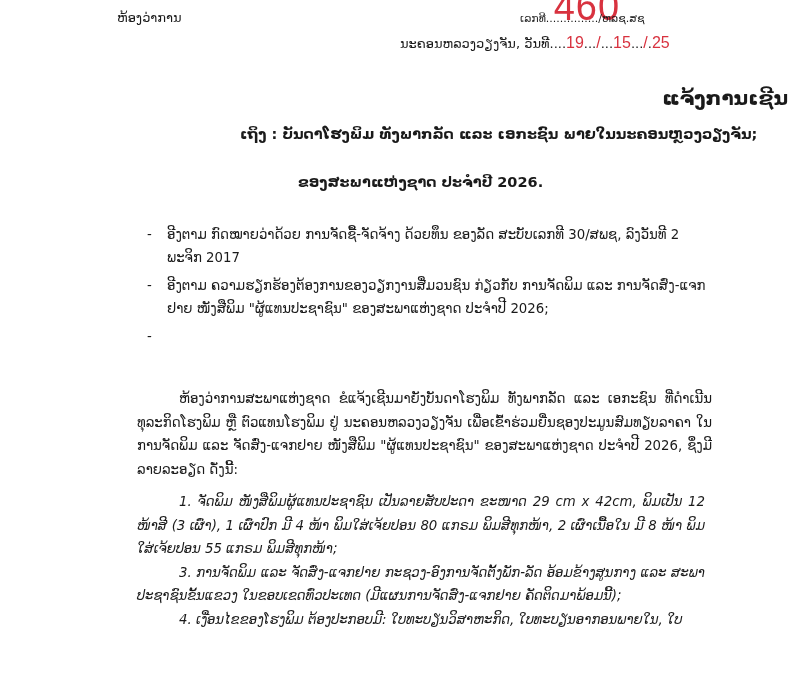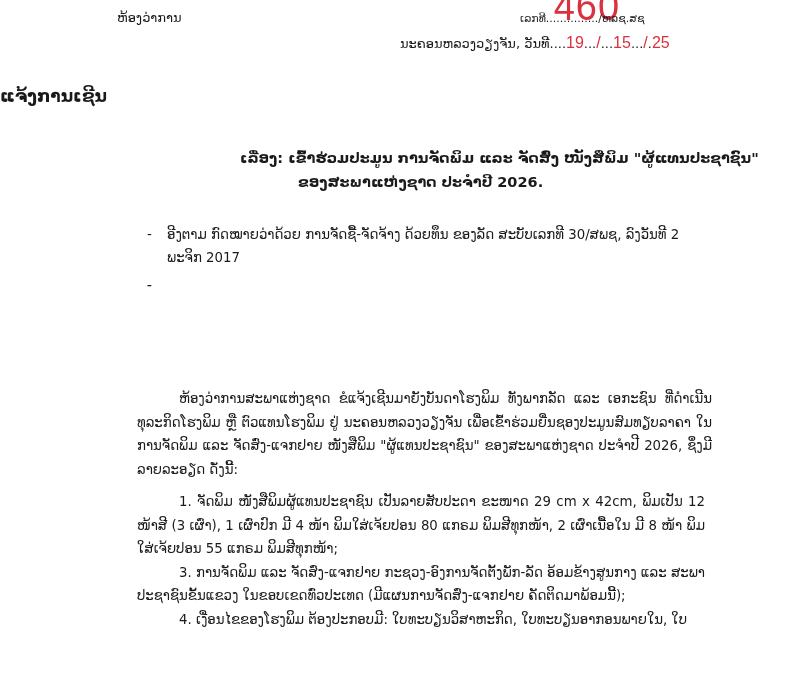--- a/index.html
+++ b/index.html
@@ -45,22 +45,22 @@
   }
   .dots { letter-spacing: 0px; color: #1a1a1a; }
   .hand {
     color: #d8323f;
     font-family: "Liberation Sans", sans-serif;
     font-size: 16px;
     margin-top: 16px;
   }
   .doc-title {
     left: 0; width: 788px; top: 86px;
-    text-align: left;
-    font-size: 17px;
+    text-align: right;
+    font-size: 20px;
     font-weight: bold;
   }
   .to-line {
     left: 240px; top: 126px;
     font-size: 14.5px;
     font-weight: bold;
   }
   .subject-line {
     left: 240px; top: 150px;
     font-size: 14.5px;
@@ -95,20 +95,21 @@
   }
   .para {
     text-indent: 42px;
     margin: 0 0 9px 0;
     text-align: justify;
   }
   .item {
     text-indent: 42px;
     margin: 0 7px 0 0;
     text-align: justify;
+    font-style: italic;
   }
 </style>
 </head>
 <body>
 
 <div class="page">
 
   <div class="abs office-label">ຫ້ອງວ່າການ</div>
 
   <div class="abs stamp-number">460</div>
@@ -116,34 +117,35 @@
   <div class="abs ref-line">
     <span>ເລກທີ</span><span class="dots">...............</span><span>/ຫລຊ.ສຊ</span>
   </div>
 
   <div class="abs date-line">
     <span>ນະຄອນຫລວງວຽງຈັນ, ວັນທີ</span><span class="dots">....</span><span class="hand">19</span><span class="dots">...</span><span class="hand">/</span><span class="dots">...</span><span class="hand">15</span><span class="dots">...</span><span class="hand">/</span><span class="dots">.</span><span class="hand">25</span>
   </div>
 
   <div class="abs doc-title">ແຈ້ງການເຊີນ</div>
 
+  <div class="abs to-line">
+    <span>ເຖິງ :</span>
+    <span>ບັນດາໂຮງພິມ ທັງພາກລັດ ແລະ ເອກະຊົນ ພາຍໃນນະຄອນຫຼວງວຽງຈັນ;</span>
+  </div>
 
-  <div class="abs subject-line">
-    <span>ເລື່ອງ:</span>
-    <span>ເຂົ້າຮ່ວມປະມູນ ການຈັດພິມ ແລະ ຈັດສົ່ງ ໜັງສືພິມ "ຜູ້ແທນປະຊາຊົນ"</span>
-  </div>
   <div class="abs subject-cont">ຂອງສະພາແຫ່ງຊາດ ປະຈຳປີ 2026.</div>
 
   <div class="refs">
     <div class="ref-item">
       <span class="ref-dash">-</span>
       <span>ອີງຕາມ ກົດໝາຍວ່າດ້ວຍ ການຈັດຊື້-ຈັດຈ້າງ ດ້ວຍທຶນ ຂອງລັດ ສະບັບເລກທີ 30/ສພຊ, ລົງວັນທີ 2 ພະຈິກ 2017</span>
     </div>
     <div class="ref-item">
       <span class="ref-dash">-</span>
+      <span>ອີງຕາມ ຄວາມຮຽກຮ້ອງຕ້ອງການຂອງວຽກງານສື່ມວນຊົນ ກ່ຽວກັບ ການຈັດພິມ ແລະ ການຈັດສົ່ງ-ແຈກຢາຍ ໜັງສືພິມ "ຜູ້ແທນປະຊາຊົນ" ຂອງສະພາແຫ່ງຊາດ ປະຈຳປີ 2026;</span>
     </div>
     <div class="ref-item">
       <span class="ref-dash">-</span>
     </div>
   </div>
 
   <div class="body-text">
     <p class="para">ຫ້ອງວ່າການສະພາແຫ່ງຊາດ ຂໍແຈ້ງເຊີນມາຍັງບັນດາໂຮງພິມ ທັງພາກລັດ ແລະ ເອກະຊົນ ທີ່ດຳເນີນທຸລະກິດໂຮງພິມ ຫຼື ຕົວແທນໂຮງພິມ ຢູ່ ນະຄອນຫລວງວຽງຈັນ ເພື່ອເຂົ້າຮ່ວມຍື່ນຊອງປະມູນສົມທຽບລາຄາ ໃນການຈັດພິມ ແລະ ຈັດສົ່ງ-ແຈກຢາຍ ໜັງສືພິມ "ຜູ້ແທນປະຊາຊົນ" ຂອງສະພາແຫ່ງຊາດ ປະຈຳປີ 2026, ຊຶ່ງມີລາຍລະອຽດ ດັ່ງນີ້:</p>
     <p class="item">1. ຈັດພິມ ໜັງສືພິມຜູ້ແທນປະຊາຊົນ ເປັນລາຍສັບປະດາ ຂະໜາດ 29 cm x 42cm,  ພິມເປັນ 12 ໜ້າສີ (3 ເຜົ່າ), 1 ເຜົ່າປົກ ມີ 4 ໜ້າ ພິມໃສ່ເຈ້ຍປອນ 80 ແກຣມ ພິມສີທຸກໜ້າ, 2 ເຜົ່າເນື້ອໃນ ມີ 8 ໜ້າ ພິມໃສ່ເຈ້ຍປອນ 55 ແກຣມ ພິມສີທຸກໜ້າ;</p>
     <p class="item">3. ການຈັດພິມ ແລະ ຈັດສົ່ງ-ແຈກຢາຍ ກະຊວງ-ອົງການຈັດຕັ້ງພັກ-ລັດ ອ້ອມຂ້າງສູນກາງ ແລະ ສະພາປະຊາຊົນຂັ້ນແຂວງ ໃນຂອບເຂດທົ່ວປະເທດ (ມີແຜນການຈັດສົ່ງ-ແຈກຢາຍ ຄັດຕິດມາພ້ອມນີ້);</p>

